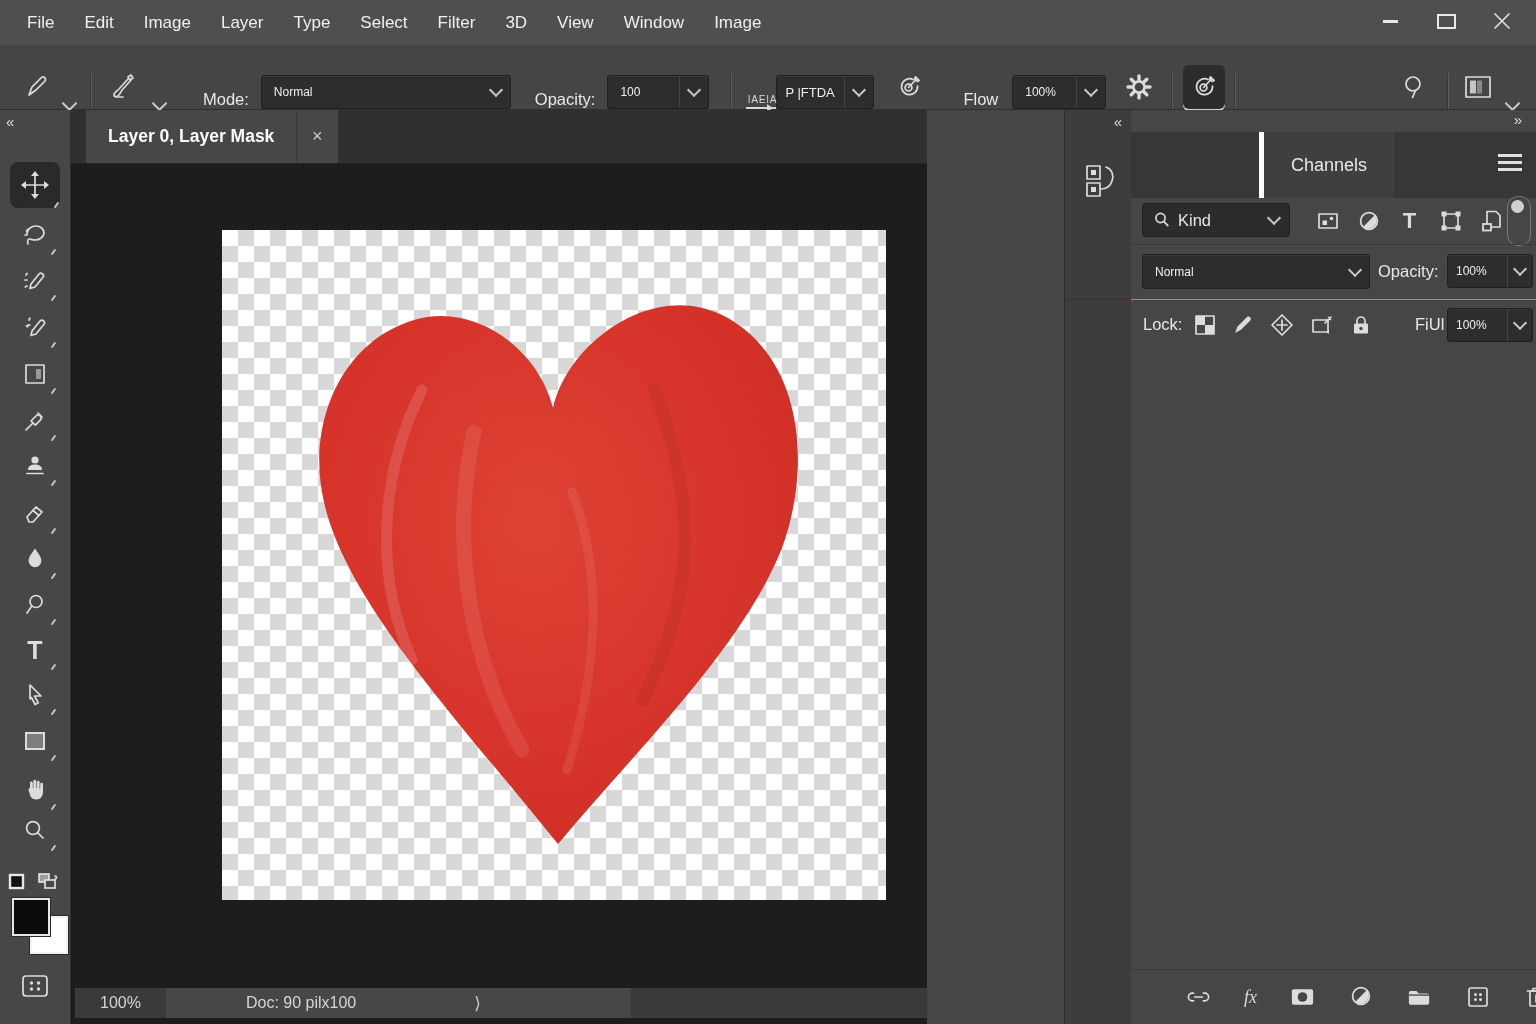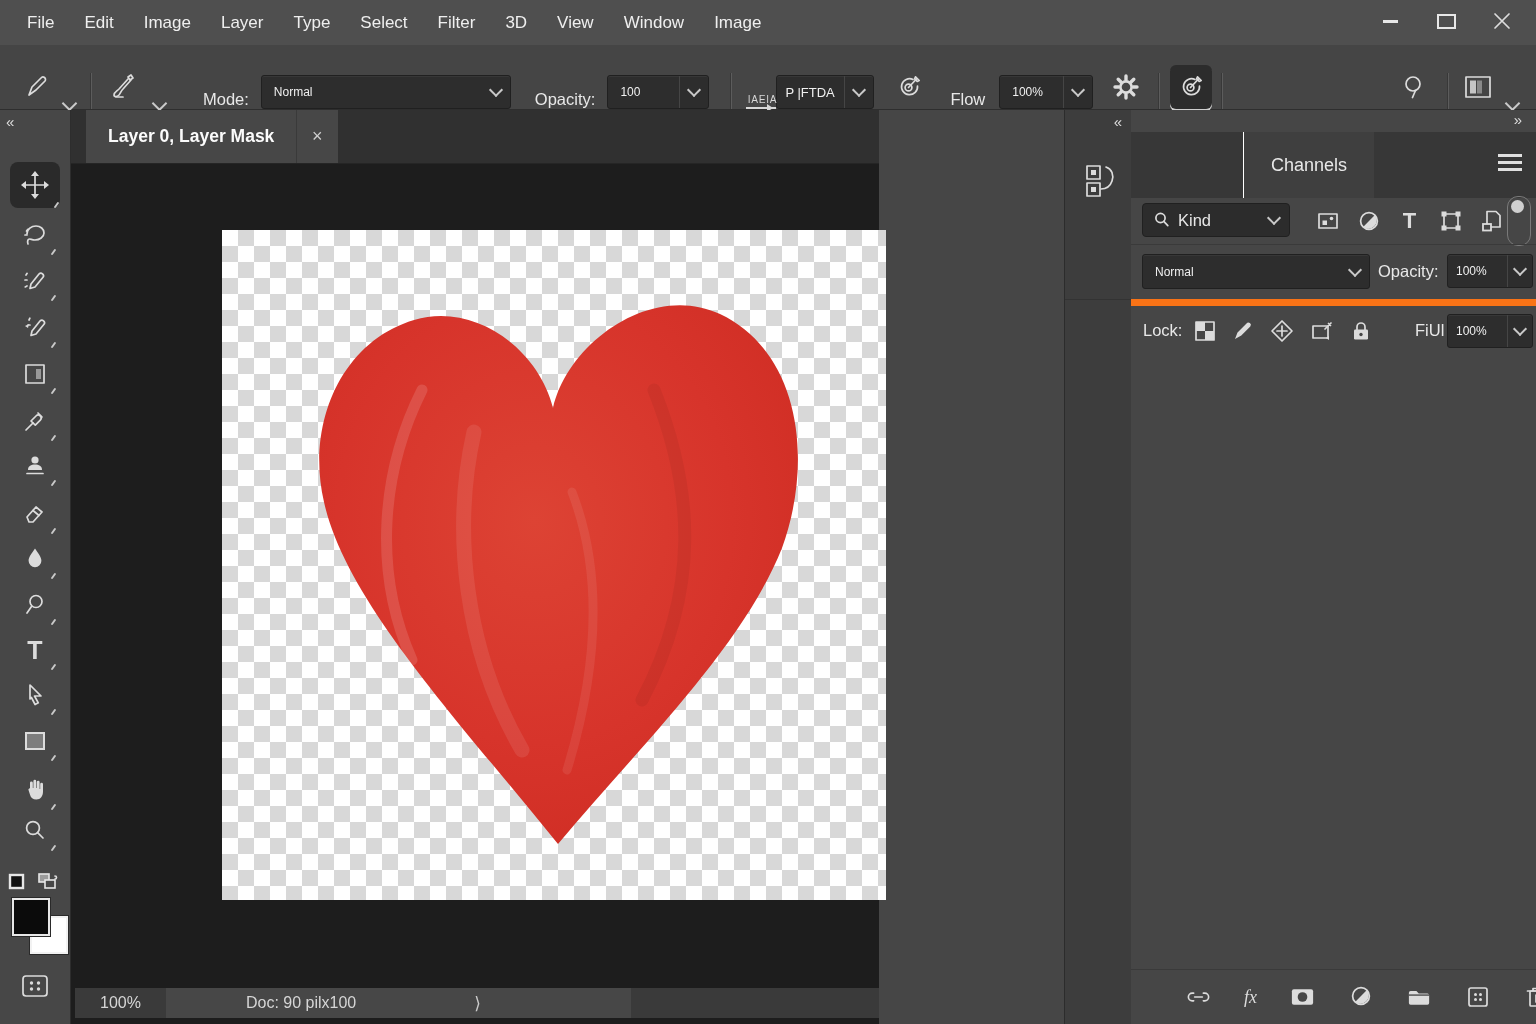--- a/index.html
+++ b/index.html
@@ -49,21 +49,21 @@
         justify-content:center;}
   .tool.selected{background:#2a2a2a;border-radius:8px;left:10px;width:50px;height:46px;}
   .tick{position:absolute;right:0px;bottom:2px;width:7px;height:2px;background:#c9c9c9;
         transform:rotate(-55deg);border-radius:1px;}
   .swatch-fg{position:absolute;left:12px;top:788px;width:34px;height:34px;background:#0b0b0b;
              border:2px solid #e8e8e8;box-shadow:0 0 0 1px #2a2a2a;z-index:2;}
   .swatch-bg{position:absolute;left:30px;top:806px;width:34px;height:34px;background:#ffffff;
              border:2px solid #f2f2f2;box-shadow:0 0 0 1px #2a2a2a;z-index:1;}
 
   
-  .canvas{position:absolute;left:71px;top:110px;width:808px;bottom:0;background:#1d1d1d;}
+  .canvas{position:absolute;left:71px;top:110px;width:808px;bottom:0;background:#1d1d1d;padding-left:48px;}
   .tabbar{position:absolute;top:0;left:0;right:0;height:53px;background:#303030;
           border-bottom:1px solid #252525;}
   .doc-tab{position:absolute;left:15px;top:0;height:53px;width:252px;background:#474747;
            display:flex;align-items:stretch;}
   .doc-tab-title{display:flex;align-items:center;padding:0 22px;font-size:17.5px;font-weight:bold;
                  color:#fbfbfb;white-space:nowrap;}
   .tab-close{width:40px;display:flex;align-items:center;justify-content:center;
              border-left:1px solid #3a3a3a;color:#cfcfcf;font-size:18px;}
   .document{position:absolute;left:151px;top:120px;width:664px;height:670px;background-color:#fff;
     background-image:
@@ -86,39 +86,39 @@
           padding-top:28px;box-sizing:border-box;}
 
   
   .rpanel{position:absolute;left:1131px;top:110px;right:0;bottom:0;background:#464646;}
   .rp-head{height:22px;position:relative;}
   .rp-expand{position:absolute;right:14px;top:1px;font-size:15px;color:#ddd;}
   .rp-tabs{position:relative;height:66px;background:#373737;}
   .rp-tab{position:absolute;top:0;height:66px;display:flex;align-items:center;
           justify-content:center;font-size:18px;color:#e8e8e8;}
   .tab-props{left:3px;width:124px;background:#4c4c4c;font-weight:bold;}
-  .tab-chan{left:112px;width:130px;background:#3f3f3f;border-left:1px solid #ffffff;}
+  .tab-chan{left:128px;width:130px;background:#3f3f3f;border-left:5px solid #ffffff;}
   .hamburger{position:absolute;right:14px;top:22px;display:flex;flex-direction:column;gap:4px;}
   .hamburger span{width:24px;height:3px;background:#e0e0e0;}
   .kind-row{position:relative;height:46px;}
   .kind-select{position:absolute;left:11px;top:5px;width:148px;height:34px;display:flex;
                align-items:center;background:#2c2c2c;border:1px solid #202020;border-radius:4px;
                padding:0 10px;box-sizing:border-box;gap:7px;}
   .kind-select .lbl{font-size:16.5px;}
   .kind-icons{position:absolute;top:0;height:46px;display:flex;align-items:center;}
   .kicon{width:41px;display:flex;justify-content:center;}
   .toggle-pill{position:absolute;right:5px;top:-2px;width:22px;height:48px;border:1.6px solid #7a7a7a;
                border-radius:11px;}
   .toggle-pill .knob{position:absolute;left:2.5px;top:3px;width:13px;height:13px;border-radius:50%;
                background:#d0d0d0;}
   .blend-row{position:relative;height:54px;border-top:1px solid #3a3a3a;}
   .normal-select{position:absolute;left:11px;top:9px;width:226px;height:33px;}
   .pl{font-size:16.5px;color:#e8e8e8;position:absolute;}
   .mini-select{position:absolute;top:9px;width:84px;height:32px;}
-  .lock-row{position:relative;height:50px;border-top:7px solid #f97316;}
+  .lock-row{position:relative;height:50px;border-top:1px solid #f97316;}
   .lock-icons{position:absolute;left:62px;top:0;height:50px;display:flex;align-items:center;gap:14px;}
   .layer-row{position:absolute;left:0;right:0;top:235px;height:103px;background:#6a6a6a;
              border-top:1px solid #3e3e3e;border-bottom:1px solid #3e3e3e;}
   .eye-cell{position:absolute;left:0;top:0;width:54px;height:103px;display:flex;align-items:center;
             justify-content:center;}
   .layer-thumb{position:absolute;left:62px;top:5px;width:92px;height:92px;background-color:#fff;
     background-image:
       linear-gradient(45deg,#d4d4d4 25%,transparent 25%,transparent 75%,#d4d4d4 75%),
       linear-gradient(45deg,#d4d4d4 25%,transparent 25%,transparent 75%,#d4d4d4 75%);
     background-size:24px 24px;background-position:0 0,12px 12px;
@@ -208,21 +208,21 @@
         </div>
     </div>
     <div class="tool-btn" style="margin-left:14px">
       <svg width="27" height="27" viewBox="0 0 27 27">
         <path class="ic" d="M17 5.5A8 8 0 1 0 21.5 12"></path>
         <circle class="ic" cx="12.5" cy="13.5" r="3.4"></circle>
         <path class="ic" d="M12.5 13.5L20.5 5"></path>
         <path class="ic" d="M19.5 2.8l3.7 3.7-2 .9-2.6-2.6z"></path>
       </svg>
     </div>
-    <span class="opt-label" style="margin-left:20px">Flow</span>
+    <span class="opt-label" style="margin-left:33px">Flow</span>
     <div class="select" style="margin-left:14px;width:92px">
       <span class="sel-value">100%</span>
       <div class="sel-chev">
           <div class="chev"></div>
         </div>
     </div>
     <div class="tool-btn" style="margin-left:12px">
       <svg width="28" height="28" viewBox="0 0 28 28">
         <g stroke="#dcdcdc" stroke-width="3.4" stroke-linecap="round">
           <path d="M14 3v4M14 21v4M3 14h4M21 14h4M6.2 6.2l2.8 2.8M19 19l2.8 2.8M21.8 6.2L19 9M9 19l-2.8 2.8"></path>

